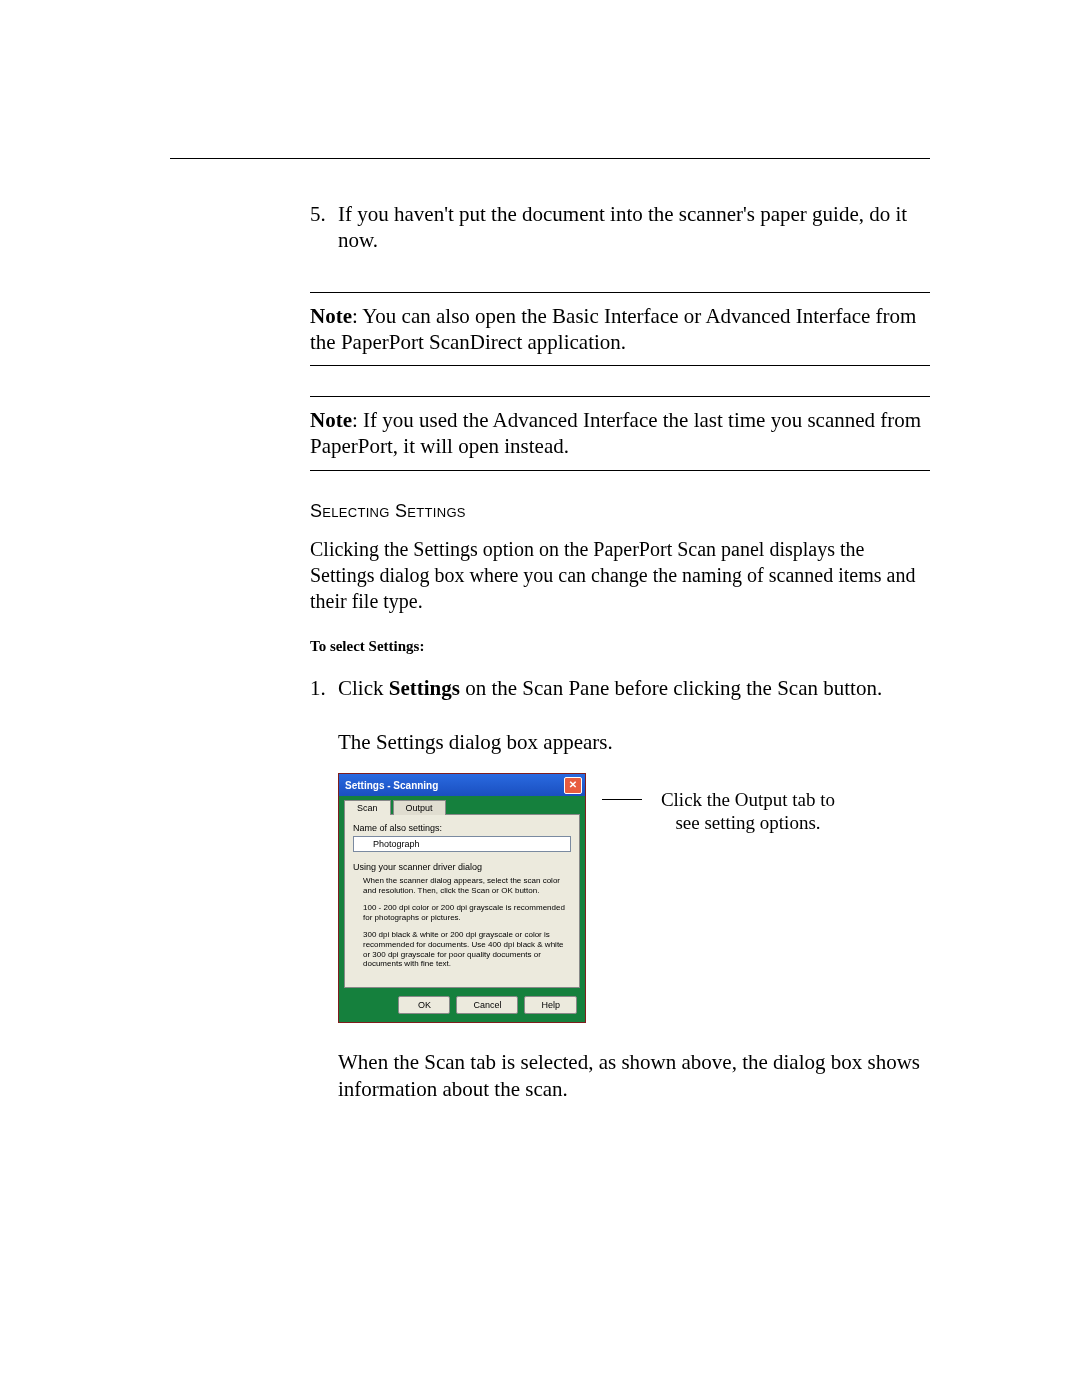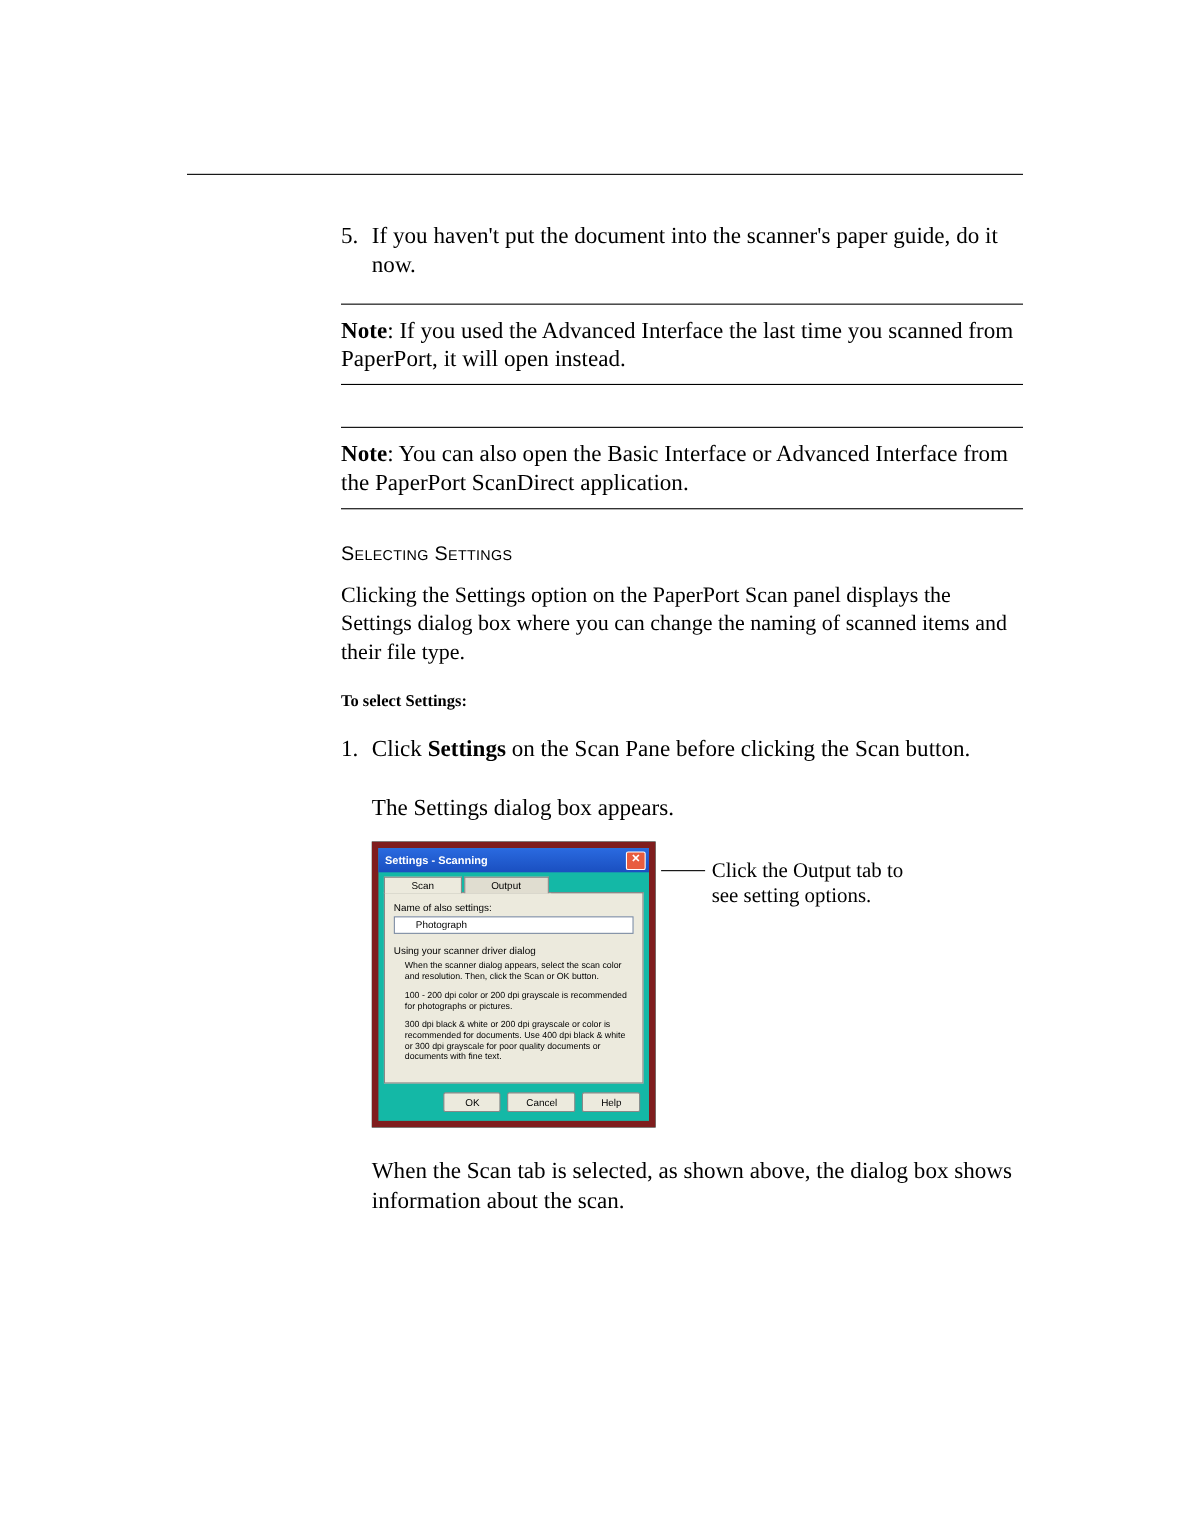--- a/index.html
+++ b/index.html
@@ -98,22 +98,22 @@
 
   
   .figure-row {
     display: flex;
     align-items: flex-start;
     margin-top: 18px;
     margin-left: 28px;
   }
   .dialog {
     width: 246px;
-    border: 6px solid #7f1d1d;
-    background: #14b8a6;
+    border: 1px solid #7f1d1d;
+    background: #15803d;
     font-family: Tahoma, Arial, sans-serif;
     font-size: 9px;
     color: #000;
     box-shadow: 0 0 0 0;
   }
   .titlebar {
     background: linear-gradient(to bottom, #2a6ae0, #1a4fc0);
     color: #fff;
     height: 22px;
     display: flex;
@@ -139,21 +139,21 @@
   }
   .tab-strip {
     padding: 4px 5px 0 5px;
     display: flex;
     align-items: flex-end;
     position: relative;
   }
   .tab {
     border: 1px solid #888;
     border-bottom: none;
-    padding: 2px 24px;
+    padding: 2px 12px;
     background: #eceadd;
     font-size: 9px;
     margin-right: 2px;
     position: relative;
   }
   .tab.active {
     background: #eceadd;
     z-index: 2;
   }
   .tab.inactive {
@@ -210,22 +210,23 @@
     background: #eceadd;
     font-size: 9px;
     font-family: Tahoma, Arial, sans-serif;
     padding: 0 16px;
     border-radius: 2px;
   }
 
   .callout {
     display: flex;
     align-items: flex-start;
-    margin-left: 5px;
+    margin-left: 16px;
     margin-top: 16px;
+    text-align: center;
   }
   .callout-line {
     width: 40px;
     border-top: 1px solid #000;
     margin-top: 10px;
   }
   .callout-text {
     font-size: 19px;
     line-height: 1.2;
     max-width: 200px;
@@ -248,26 +249,26 @@
 
   <hr class="rule">
 
   <div class="content">
 
     <div class="ol-item">
       <div class="num">5.</div>
       <div class="txt">If you haven't put the document into the scanner's paper guide, do it now.</div>
     </div>
 
+    <div class="note-block" style="margin-top:38px;">
+      <span class="note-label">Note</span><span>:  You can also open the Basic Interface or Advanced Interface from the PaperPort ScanDirect application.</span>
+    </div>
+
     <div class="note-block">
       <span class="note-label">Note</span><span>:  If you used the Advanced Interface the last time you scanned from PaperPort, it will open instead.</span>
-    </div>
-
-    <div class="note-block" style="margin-top:38px;">
-      <span class="note-label">Note</span><span>:  You can also open the Basic Interface or Advanced Interface from the PaperPort ScanDirect application.</span>
     </div>
 
     <div class="section-heading">Selecting Settings</div>
 
     <p class="body-para">Clicking the Settings option on the PaperPort Scan panel displays the Settings dialog box where you can change the naming of scanned items and their file type.</p>
 
     <div class="sub-heading">To select Settings:</div>
 
     <div class="ol-item">
       <div class="num">1.</div>

